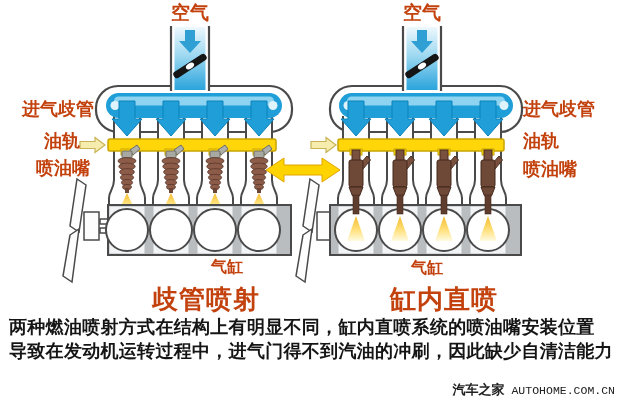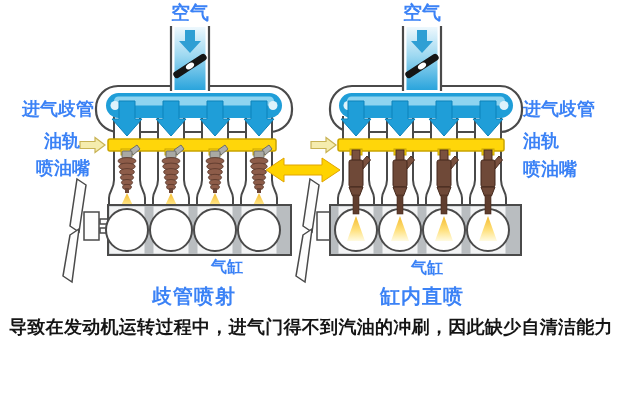--- a/index.html
+++ b/index.html
@@ -1,26 +1,26 @@
 <!DOCTYPE html>
 <html><head>
 <meta charset="utf-8">
 <style>
   html,body{margin:0;padding:0;background:#fff;}
   .stage{
     position:relative;width:620px;height:402px;background:#ffffff;
     font-family:"Liberation Sans",sans-serif;overflow:hidden;
   }
   .lbl{
-    position:absolute;color:#3b82f6;font-weight:600;white-space:nowrap;
+    position:absolute;color:#c2410c;font-weight:600;white-space:nowrap;
     font-size:18px;line-height:1.05;
   }
   .lbl.air{font-size:19px;top:3px;}
   .lbl.small{font-size:16px;margin-left:36px;}
-  .lbl.title{font-size:20px;font-weight:800;letter-spacing:1px;}
+  .lbl.title{font-size:26px;font-weight:800;letter-spacing:1px;}
   .caption{
     position:absolute;left:9px;top:315px;width:606px;
     color:#151515;font-weight:600;font-size:18px;line-height:24px;
     letter-spacing:0.3px;white-space:nowrap;
   }
   .watermark{
     position:absolute;right:5px;top:381px;color:#222;font-size:13px;white-space:nowrap;
   }
   .watermark .wm-name{font-weight:700;margin-right:7px;}
   .watermark .wm-url{font-family:"Liberation Mono",monospace;font-size:11.5px;letter-spacing:0;}
@@ -192,20 +192,24 @@
   <div class="lbl" style="right:530px;top:159px;">喷油嘴</div>
 
   <div class="lbl" style="left:523px;top:100px;">进气歧管</div>
   <div class="lbl" style="left:523px;top:132px;">油轨</div>
   <div class="lbl" style="left:523px;top:160px;">喷油嘴</div>
 
   <div class="lbl small" style="left:175px;top:259px;">气缸</div>
   <div class="lbl small" style="left:375px;top:260px;">气缸</div>
 
   <div class="lbl title" style="left:152px;top:286px;">歧管喷射</div>
-  <div class="lbl title" style="left:380px;top:286px;text-align:right;">缸内直喷</div>
+  <div class="lbl title" style="left:390px;top:286px;text-align:right;">缸内直喷</div>
 
   <div class="caption">
+    <div>两种燃油喷射方式在结构上有明显不同，缸内直喷系统的喷油嘴安装位置</div>
     <div>导致在发动机运转过程中，进气门得不到汽油的冲刷，因此缺少自清洁能力，</div>
   </div>
 
+  <div class="watermark">
+    <span class="wm-name">汽车之家</span><span class="wm-url">AUTOHOME.COM.CN</span>
+  </div>
 
 </div>
 
 </body></html>

